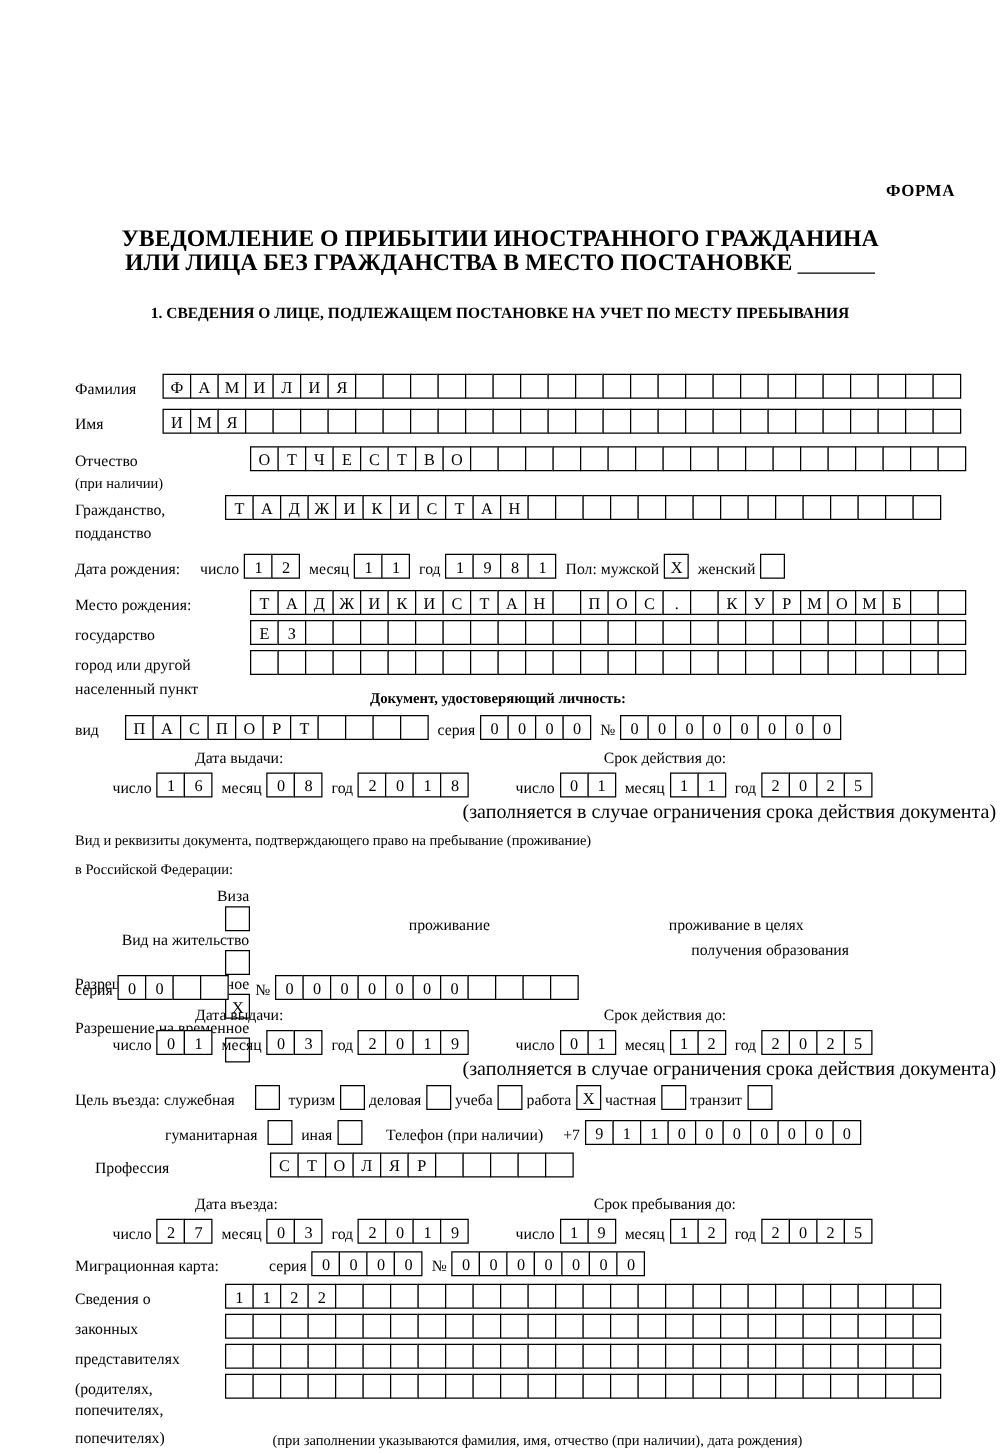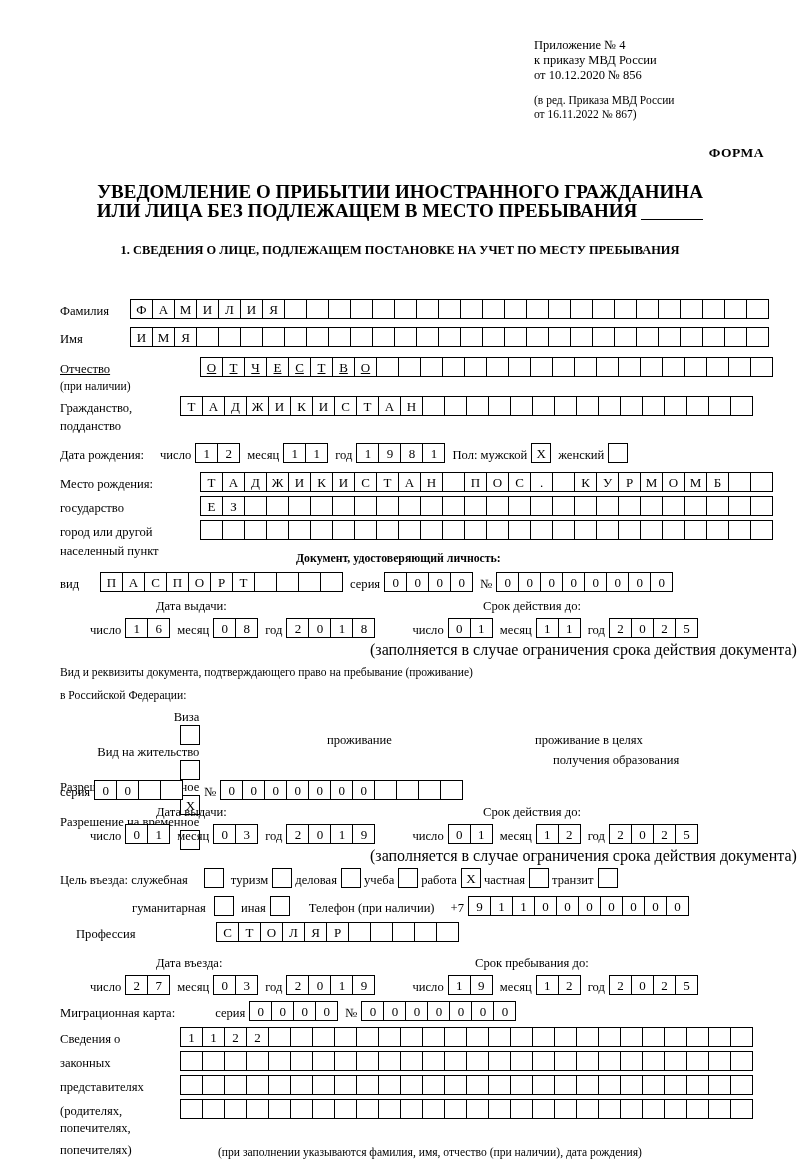--- a/index.html
+++ b/index.html
@@ -55,34 +55,25 @@
   .sp4{width:4px;}
   .sp8{width:8px;}
   .tb{font-weight:bold;font-size:11.8px;}
   .note-it{font-size:16px;}
 </style>
 </head>
 <body>
 
 <div class="page">
 
-  <div class="hdr">
-    <div class="l">Приложение № 4</div>
-    <div class="l">к приказу МВД России</div>
-    <div class="l">от 10.12.2020 № 856</div>
-    <div class="sub">
-      <div class="l">(в ред. Приказа МВД России</div>
-      <div class="l">от 16.11.2022 № 867)</div>
-    </div>
-  </div>
   <div class="forma">ФОРМА</div>
 
   <div class="title">
     <div>УВЕДОМЛЕНИЕ О ПРИБЫТИИ ИНОСТРАННОГО ГРАЖДАНИНА</div>
-    <div class="l2"><span>ИЛИ ЛИЦА БЕЗ ПОДЛЕЖАЩЕМ В МЕСТО ПРЕБЫВАНИЯ</span><span class="blank"></span></div>
+    <div class="l2"><span>ИЛИ ЛИЦА БЕЗ ГРАЖДАНСТВА В МЕСТО ПОСТАНОВКЕ</span><span class="blank"></span></div>
   </div>
 
   <div class="sect">1. СВЕДЕНИЯ О ЛИЦЕ, ПОДЛЕЖАЩЕМ ПОСТАНОВКЕ НА УЧЕТ ПО МЕСТУ ПРЕБЫВАНИЯ</div>
 
   <div class="row" style="top:283px;left:60px;">
     <span class="lbl" style="display:inline-block;width:70px;">Фамилия</span>
     <span class="cells">
         <span class="cell ">Ф</span>
         <span class="cell ">А</span>
         <span class="cell ">М</span>
@@ -143,21 +134,21 @@
         <span class="cell "></span>
         <span class="cell "></span>
         <span class="cell "></span>
         <span class="cell "></span>
         <span class="cell "></span>
         <span class="cell "></span>
         <span class="cell "></span>
       </span>
   </div>
 
-  <div class="row" style="top:341px;left:60px;text-decoration:underline;">
+  <div class="row" style="top:341px;left:60px;">
     <span class="lbl" style="display:inline-block;width:140px;">Отчество</span>
     <span class="cells">
         <span class="cell ">О</span>
         <span class="cell ">Т</span>
         <span class="cell ">Ч</span>
         <span class="cell ">Е</span>
         <span class="cell ">С</span>
         <span class="cell ">Т</span>
         <span class="cell ">В</span>
         <span class="cell ">О</span>

